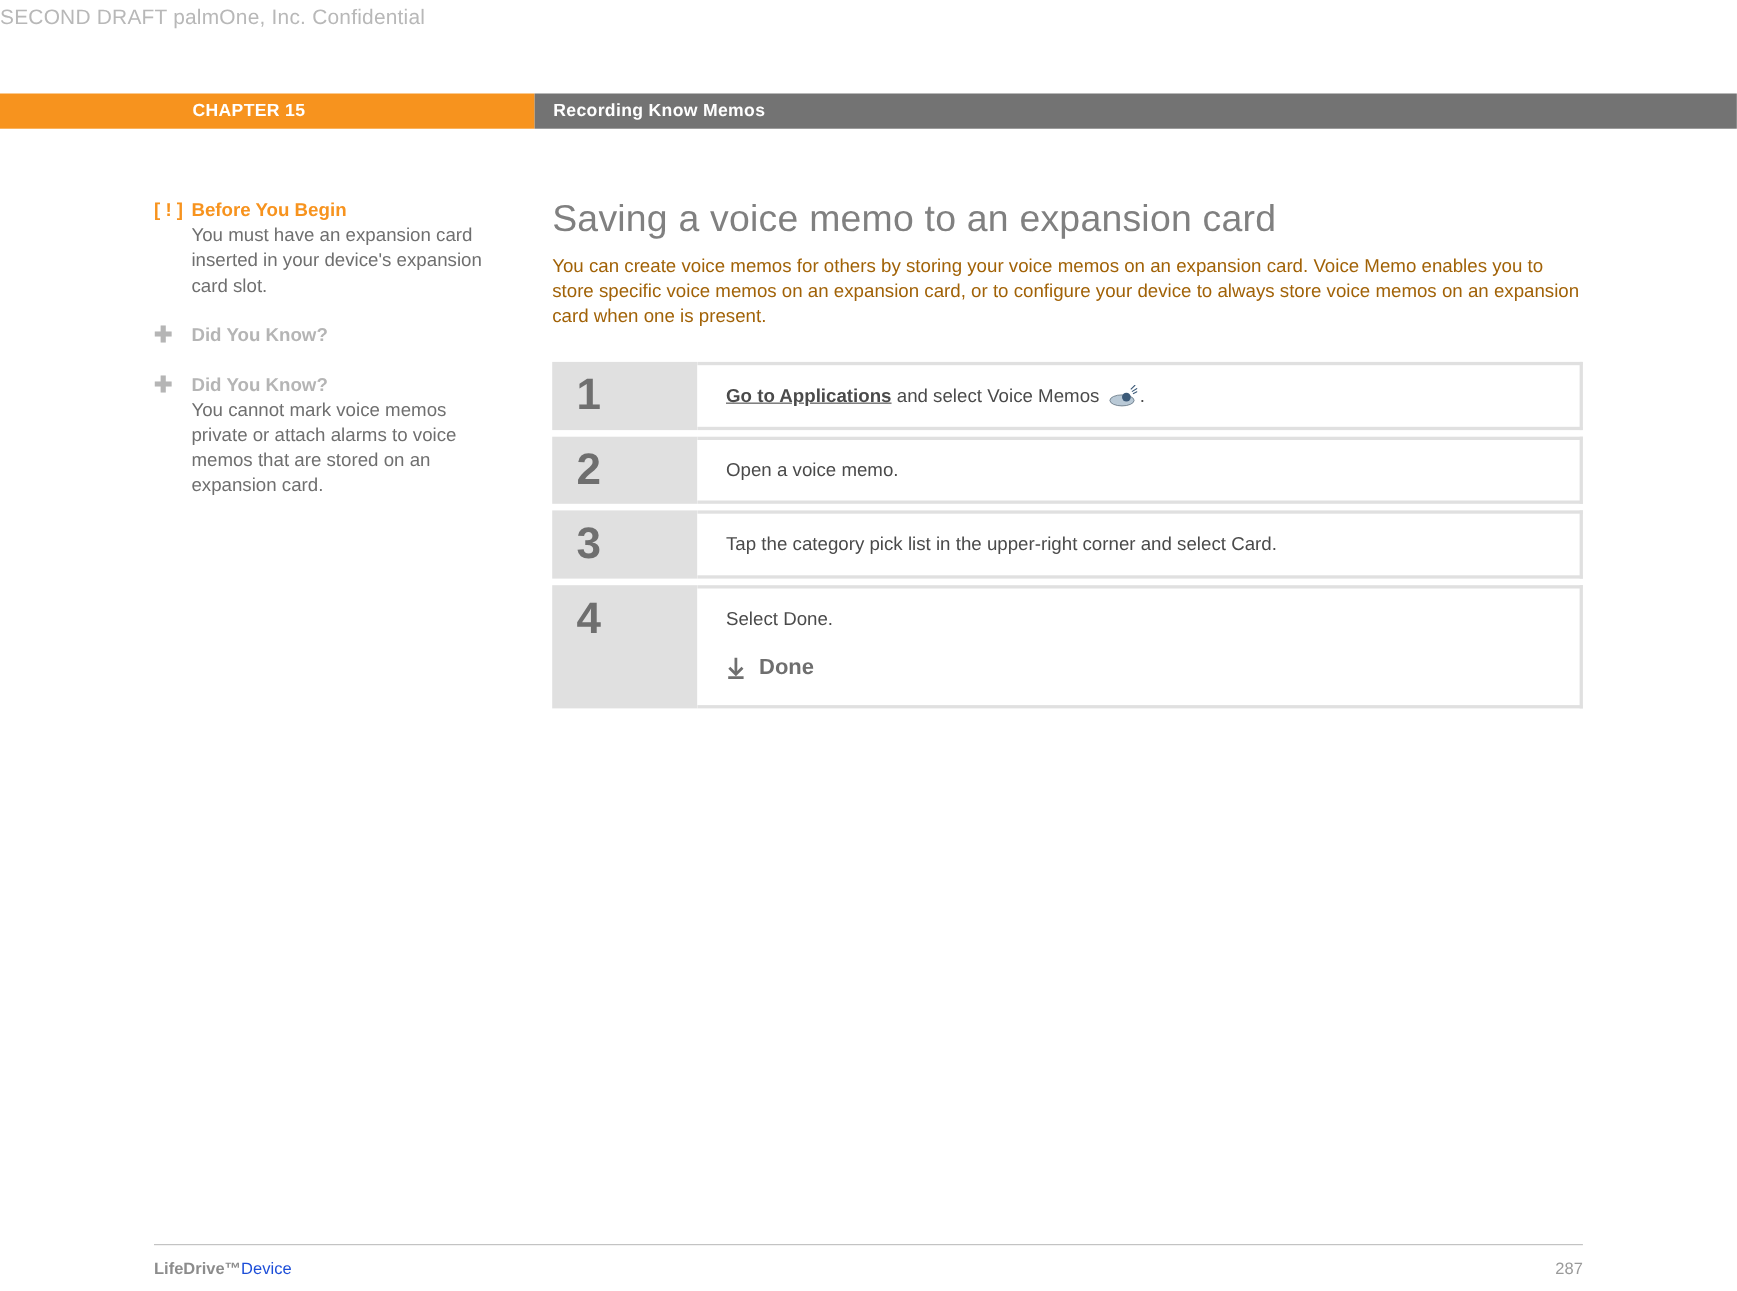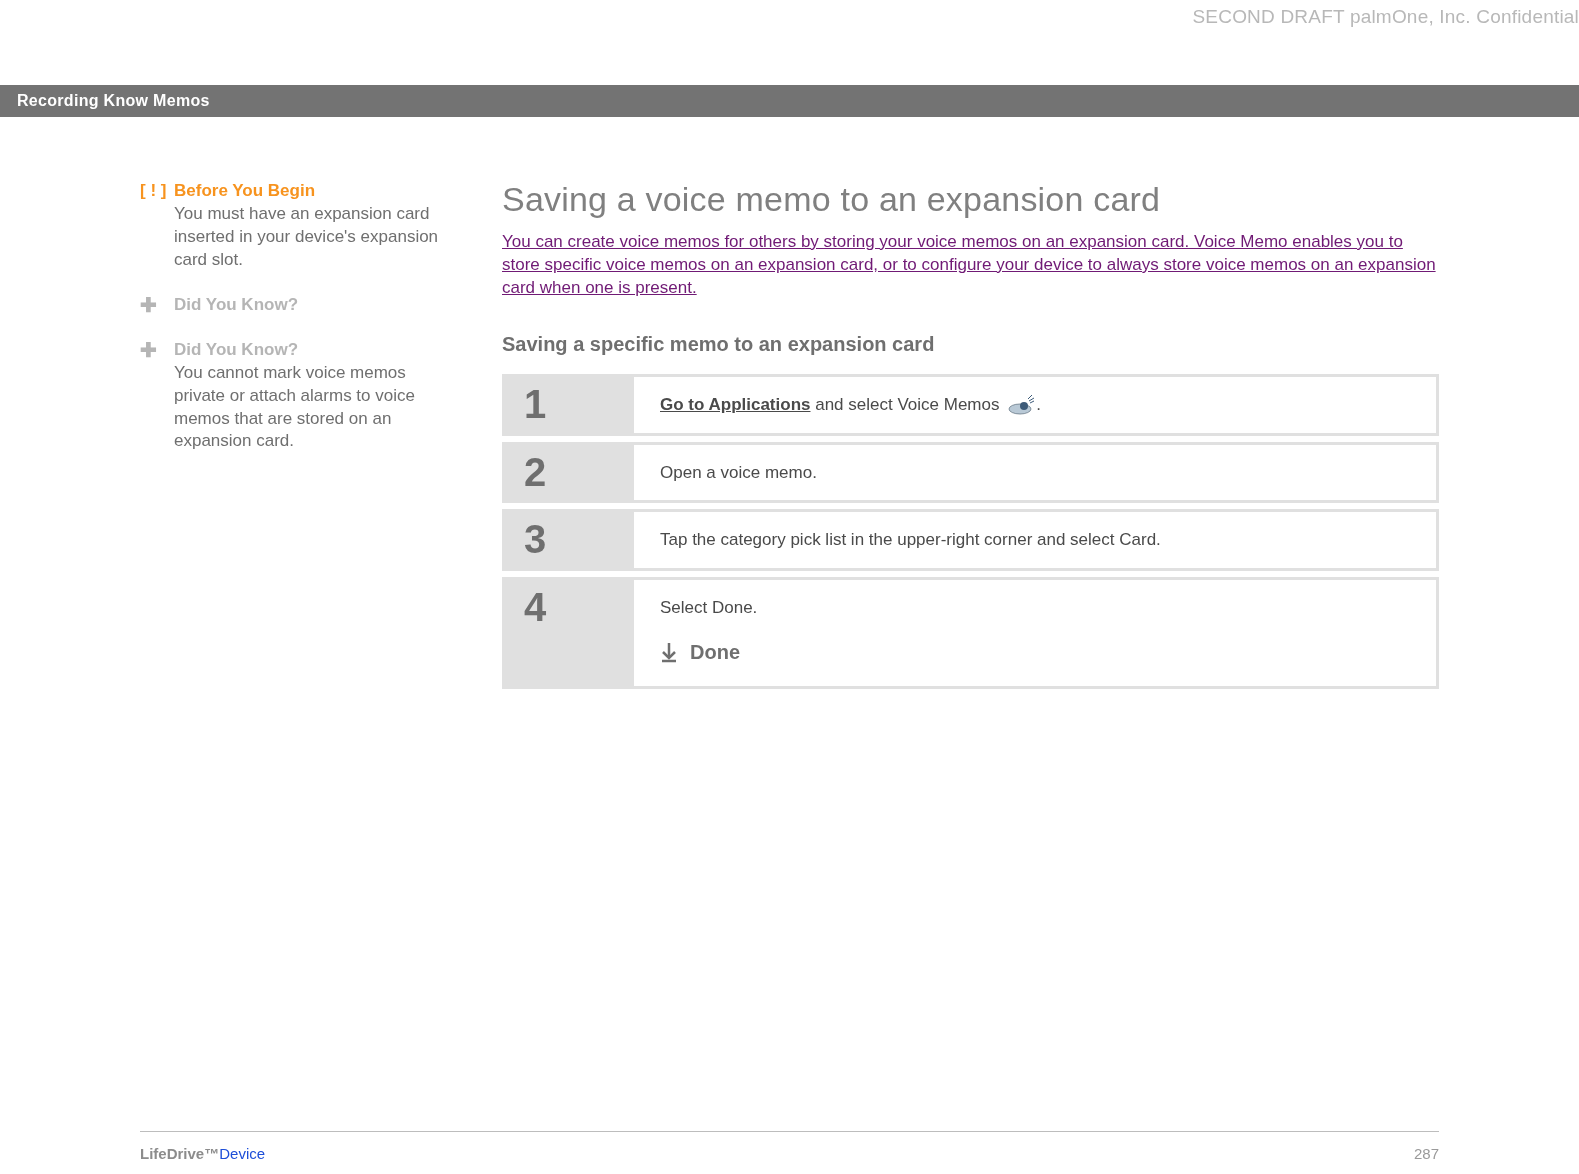--- a/index.html
+++ b/index.html
@@ -15,21 +15,21 @@
     width: 1579px;
     height: 1174px;
     position: relative;
     background: #fff;
   }
   .draft-header {
     position: absolute;
     top: 6px;
     left: 0;
     width: 100%;
-    text-align: right;
+    text-align: left;
     font-size: 19px;
     color: #b8b8b8;
     letter-spacing: 0.2px;
   }
   .chapter-bar {
     position: absolute;
     top: 85px;
     left: 0;
     width: 100%;
     height: 32px;
@@ -104,25 +104,24 @@
     flex: 1;
   }
   .main h1 {
     margin: 0 0 12px 0;
     font-weight: normal;
     font-size: 34px;
     color: #808080;
     letter-spacing: 0.2px;
   }
   .intro {
-    color: #701a75;
+    color: #a16207;
     font-size: 17px;
     line-height: 1.35;
-    margin-bottom: 33px;
-    text-decoration: underline;
+    margin-bottom: 23px;
   }
   .main h2 {
     margin: 0 0 12px 0;
     font-size: 20px;
     font-weight: bold;
     color: #6f6f6f;
   }
   .steps {
     border-collapse: separate;
     border-spacing: 0 6px;
@@ -203,20 +202,23 @@
   .footer .pg { color: #9a9a9a; font-weight: normal; }
 </style>
 </head>
 <body>
 
 <div class="page">
 
   <div class="draft-header">SECOND DRAFT palmOne, Inc.  Confidential</div>
 
   <div class="chapter-bar">
+    <div class="orange">
+      <span>CHAPTER 15</span>
+    </div>
     <div class="gray">
       <span>Recording Know Memos</span>
     </div>
   </div>
 
   <div class="content">
 
     <div class="sidebar">
 
       <div class="block">
@@ -240,21 +242,20 @@
           <span class="title-gray">Did You Know?</span><br>
           <span>You cannot mark voice memos private or attach alarms to voice memos that are stored on an expansion card.</span>
         </div>
       </div>
 
     </div>
 
     <div class="main">
       <h1>Saving a voice memo to an expansion card</h1>
       <div class="intro">You can create voice memos for others by storing your voice memos on an expansion card. Voice Memo enables you to store specific voice memos on an expansion card, or to configure your device to always store voice memos on an expansion card when one is present.</div>
-      <h2>Saving a specific memo to an expansion card</h2>
 
       <table class="steps">
         <tbody>
             <tr>
           <td class="num">1</td>
           <td class="txt">
             <span class="link">Go to Applications</span><span> and select Voice Memos </span><span class="voice-icon"><svg viewBox="0 0 28 20">
                     <ellipse cx="14" cy="14" rx="11" ry="5" fill="#b9c9d6" stroke="#6a7a88" stroke-width="0.8"></ellipse>
                     <circle cx="18" cy="11" r="4" fill="#3c5a78"></circle>
                     <path d="M22 4 Q24 2 26 0 M23 6 Q25.5 4.5 28 3 M24 8 Q26 7 28 6" stroke="#3c5a78" stroke-width="1" fill="none"></path>

